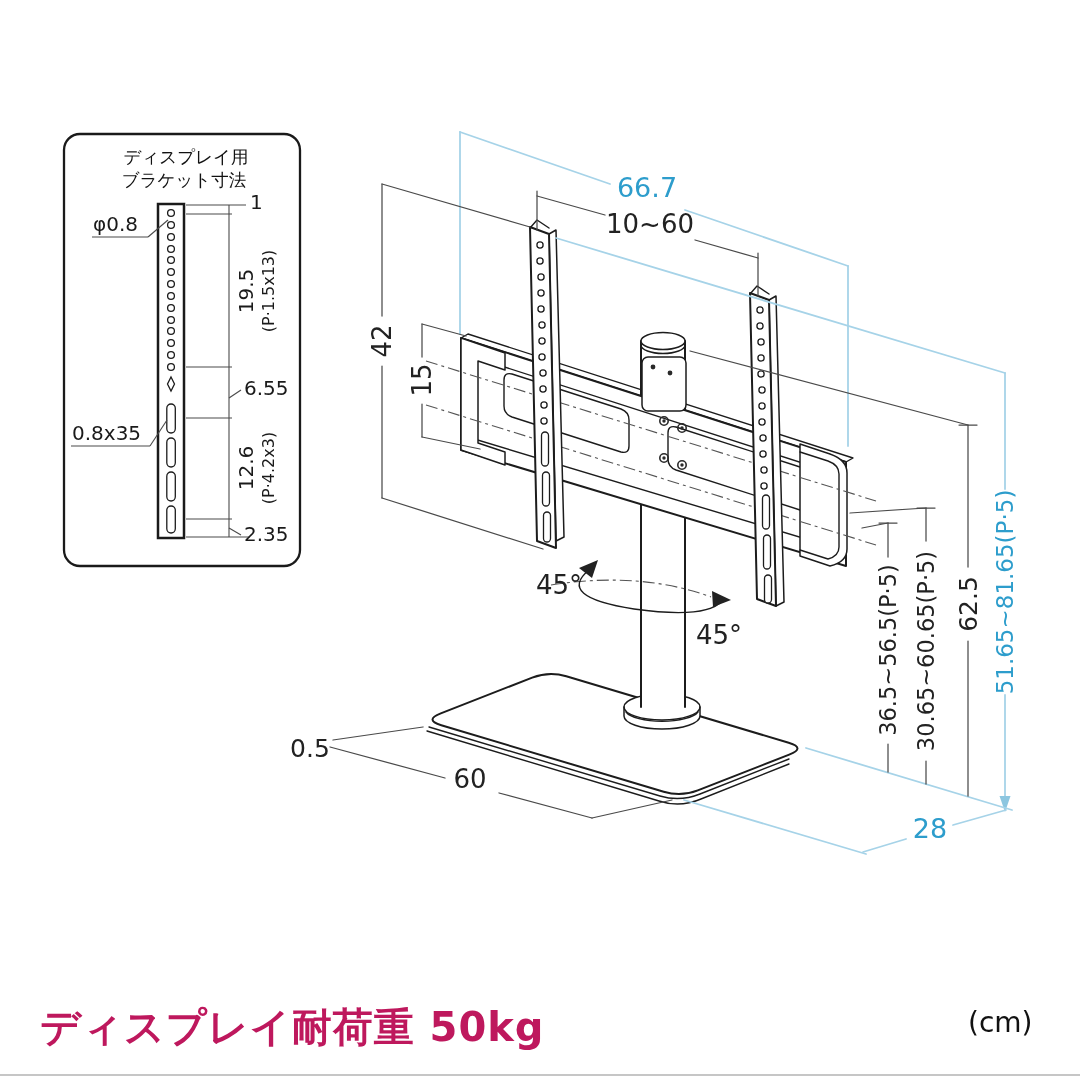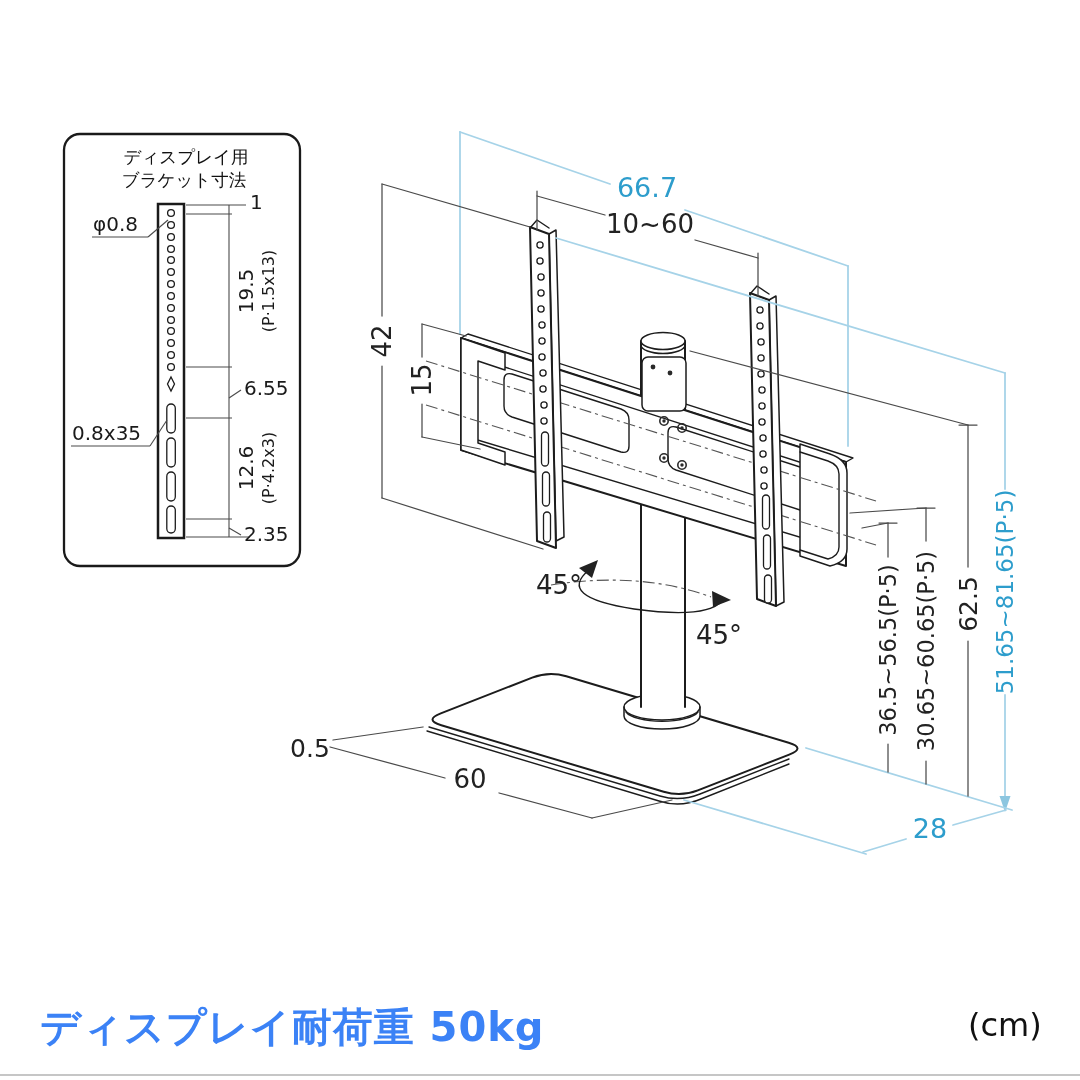--- a/index.html
+++ b/index.html
@@ -23,22 +23,22 @@
   .dt  {fill:#222;font-size:26px;}
   .dtr {fill:#222;font-size:22.5px;}
   .dts {fill:#222;font-size:25px;}
   .ct  {fill:#2d9dcc;font-size:27px;}
   .ctr {fill:#2d9dcc;font-size:23px;}
   
   .it  {fill:#111;font-size:17.5px;}
   .idt {fill:#1a1a1a;font-size:20px;}
   .idts{fill:#1a1a1a;font-size:16px;}
   .itk {stroke:#4a4a4a;stroke-width:1.1;fill:none;}
-  .footer-load{position:absolute;left:40px;top:1000px;font-size:40px;font-weight:bold;color:#3b82f6;letter-spacing:1px;white-space:nowrap;}
-  .footer-unit{position:absolute;left:968px;top:1006px;font-size:32px;color:#111;white-space:nowrap;}
+  .footer-load{position:absolute;left:40px;top:1000px;font-size:40px;font-weight:bold;color:#be185d;letter-spacing:1px;white-space:nowrap;}
+  .footer-unit{position:absolute;left:968px;top:1006px;font-size:28px;color:#111;white-space:nowrap;}
   .bottom-rule{position:absolute;left:0;top:1074px;width:1080px;height:2px;background:#c6c6c6;}
 </style>
 </head>
 <body>
 
 
 
 <svg width="1080" height="1080" viewBox="0 0 1080 1080">
 
   <g>

